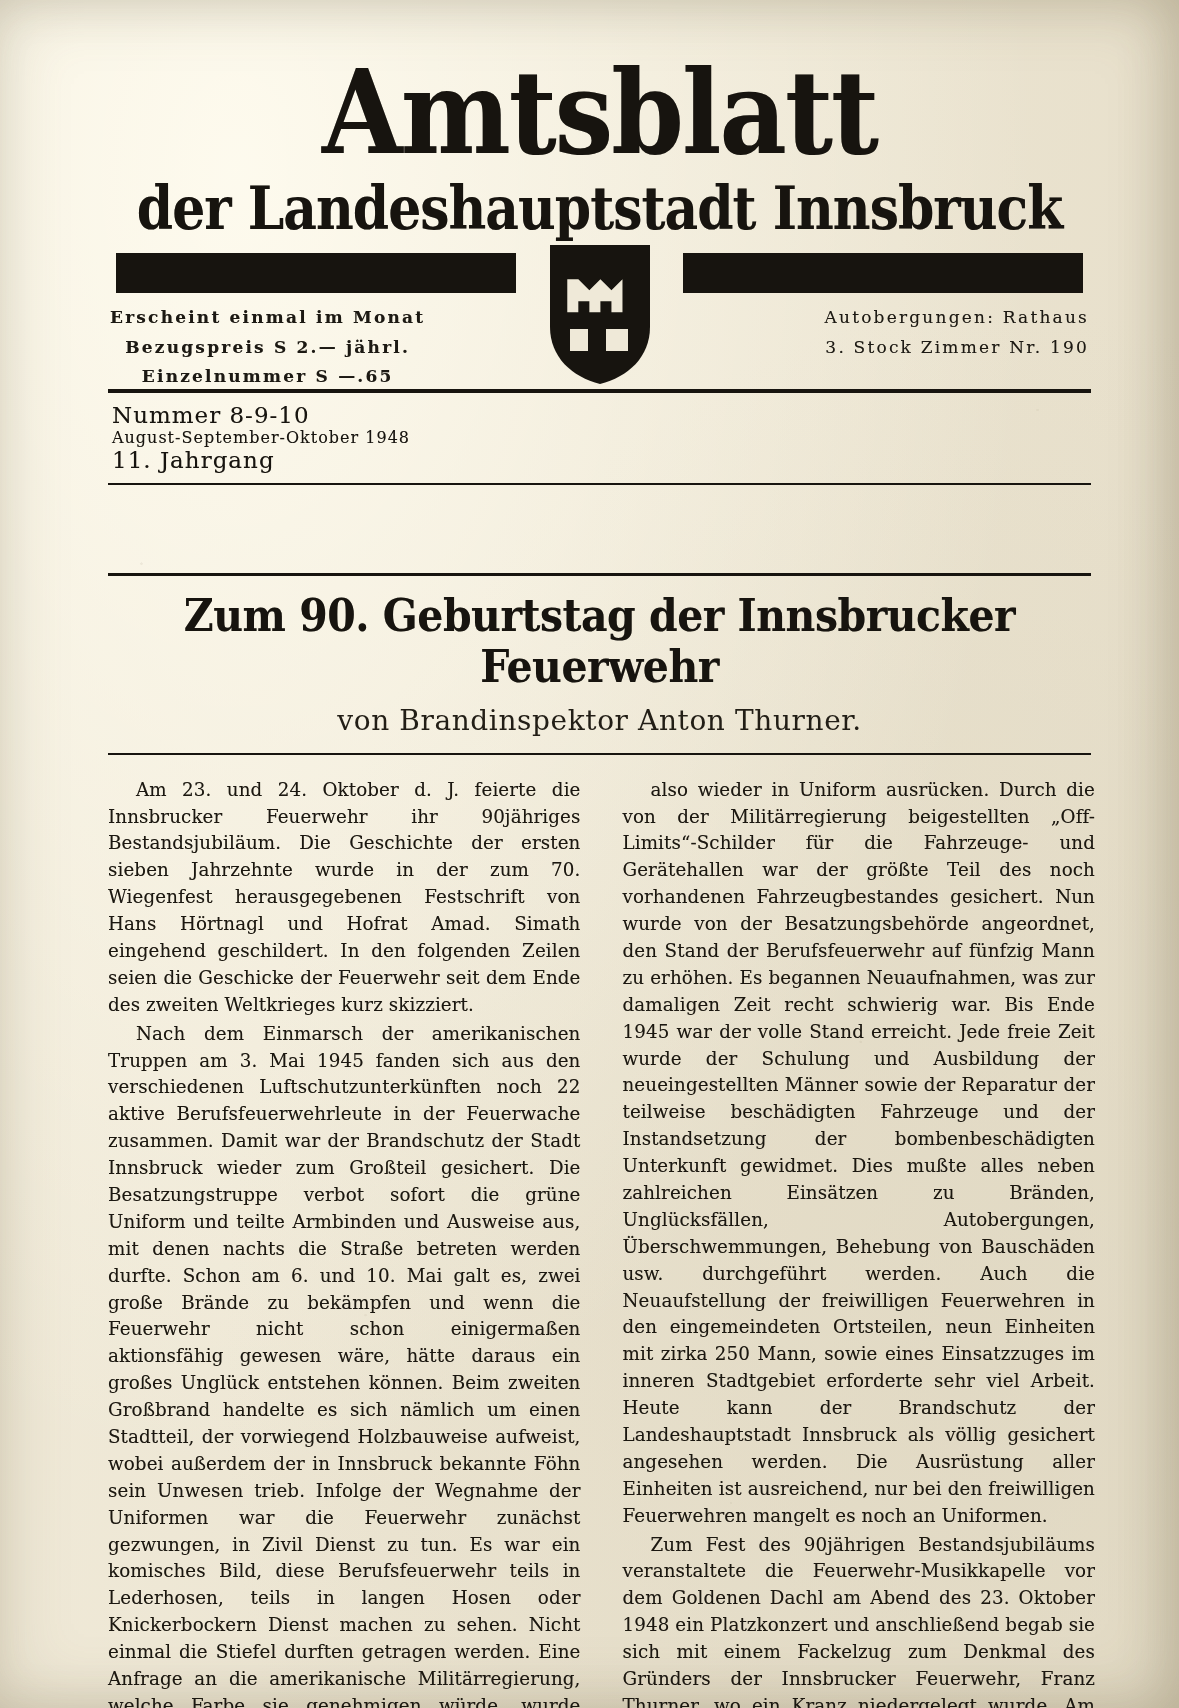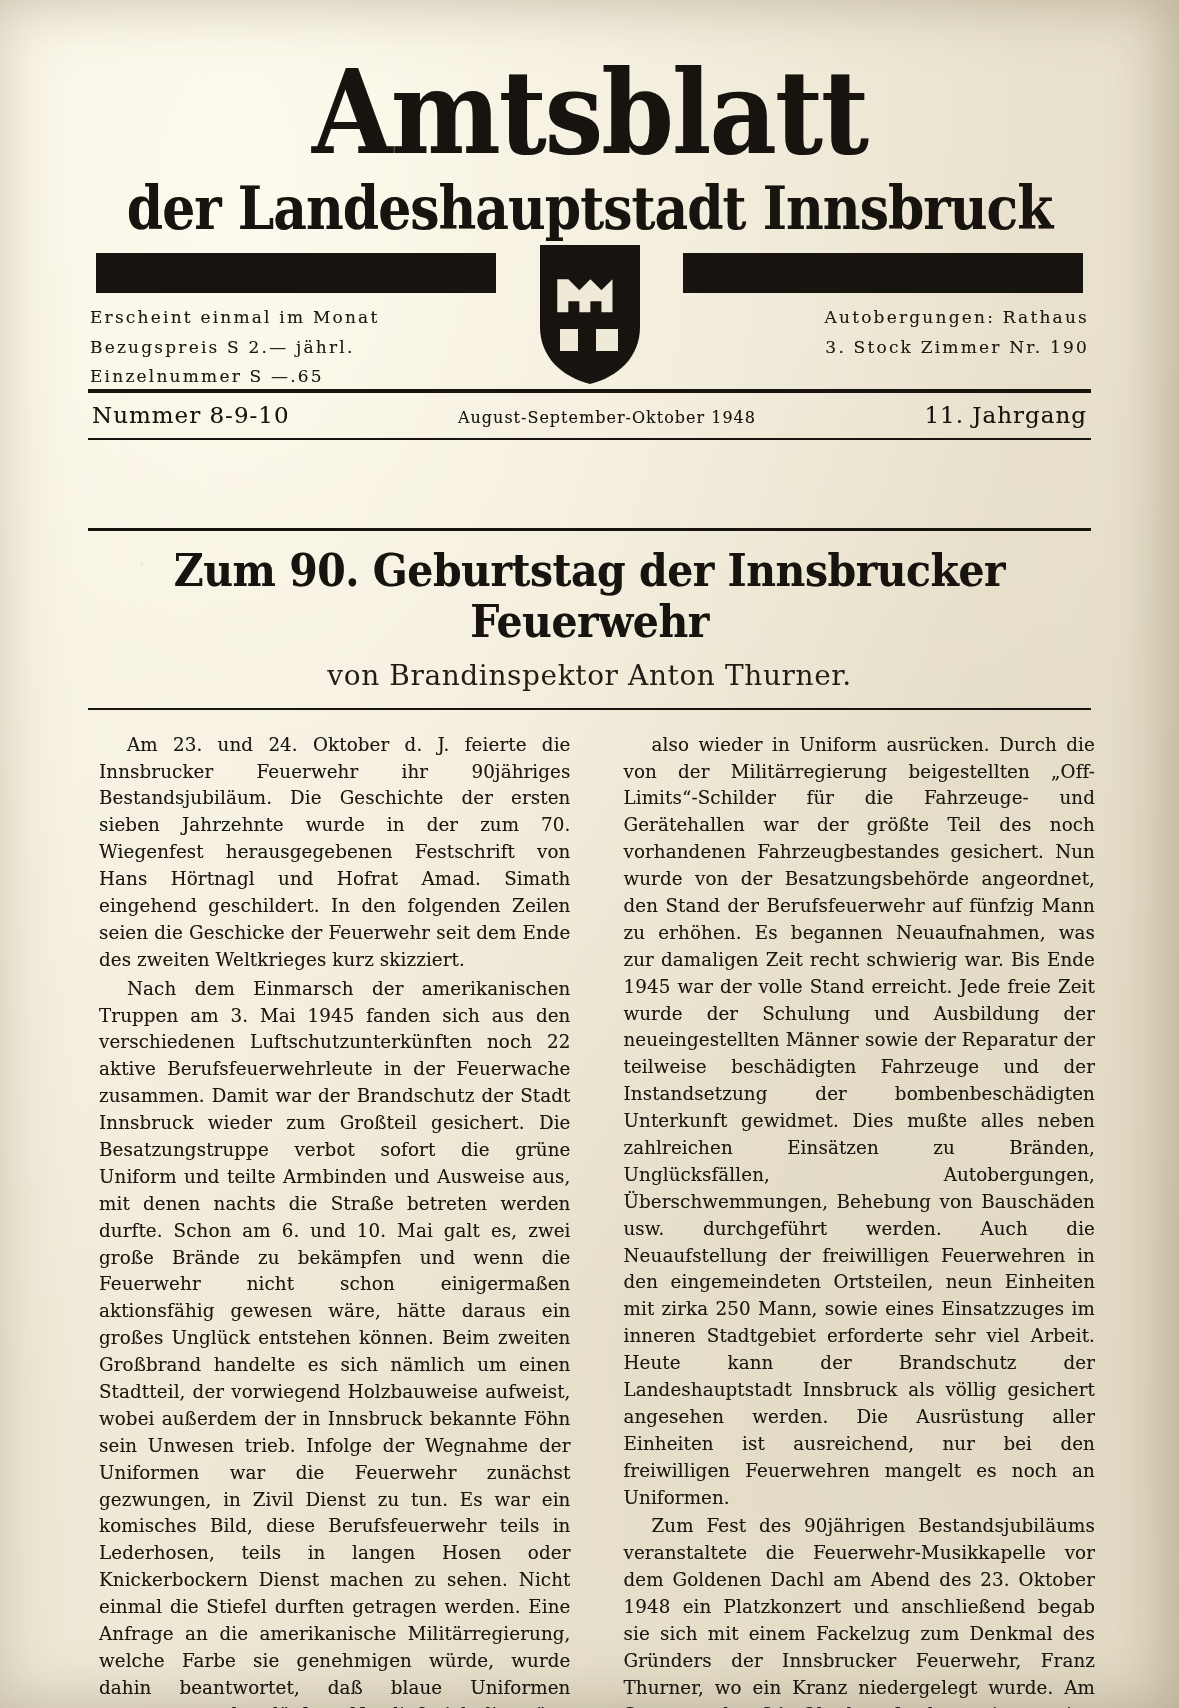--- a/index.html
+++ b/index.html
@@ -17,20 +17,21 @@
     position: relative;
     width: 1179px;
     height: 1708px;
     background: #efe9d8;
     background-image:
       radial-gradient(ellipse at 20% 10%, rgba(255,252,240,0.9) 0%, rgba(239,233,216,0) 60%),
       radial-gradient(ellipse at 85% 80%, rgba(222,214,192,0.7) 0%, rgba(239,233,216,0) 55%),
       linear-gradient(100deg, #f2ecdb 0%, #ece5d2 45%, #e6dec9 100%);
     box-sizing: border-box;
     overflow: hidden;
+    padding-left: 20px;
   }
   
   .page::before {
     content: "";
     position: absolute;
     inset: 0;
     pointer-events: none;
     background-image:
       radial-gradient(circle at 12% 33%, rgba(120,108,80,0.10) 0 1px, transparent 1.5px),
       radial-gradient(circle at 47% 18%, rgba(120,108,80,0.08) 0 1px, transparent 1.5px),
@@ -113,21 +114,21 @@
   }
   .imprint-col {
     position: absolute;
     top: 6px;
     font-family: "DejaVu Serif", serif;
     font-size: 17px;
     line-height: 1.75;
     letter-spacing: 2.2px;
     color: #1c1913;
   }
-  .imprint-left  { left: 6px;  text-align: left; }
+  .imprint-left  { left: 6px;  text-align: center; font-weight: bold; }
   .imprint-right { right: 6px; text-align: right; }
 
   .rule-thick {
     border-top: 4px solid #17140f;
     margin: 6px 4px 0 4px;
   }
   .rule-thin {
     border-top: 2px solid #17140f;
     margin: 0 4px;
   }
@@ -135,20 +136,21 @@
   
   .issue-line {
     display: flex;
     justify-content: space-between;
     align-items: baseline;
     font-family: "DejaVu Serif", serif;
     font-size: 23px;
     letter-spacing: 1px;
     color: #17140f;
     padding: 9px 8px 10px 8px;
+    flex-direction: column;
   }
   .issue-date { font-size: 16px; }
 
   
   .headline-rule-top {
     border-top: 3px solid #17140f;
     margin: 88px 4px 0 4px;
   }
   .headline {
     text-align: center;
@@ -183,21 +185,21 @@
   .col {
     flex: 1 1 0;
     font-family: "DejaVu Serif", serif;
     font-size: 18.3px;
     line-height: 1.47;
     text-align: justify;
     color: #1b1710;
     letter-spacing: 0.1px;
   }
   .col p {
-    margin: 0 0 0 15px;
+    margin: 0 0 0 4px;
     text-indent: 28px;
     hyphens: auto;
   }
   .col p + p { margin-top: 2px; }
 
   
   .col p, .headline, .masthead-title, .masthead-sub, .issue-line, .imprint-col {
     text-shadow: 0 0 0.6px rgba(20,16,10,0.35);
   }
 </style>

